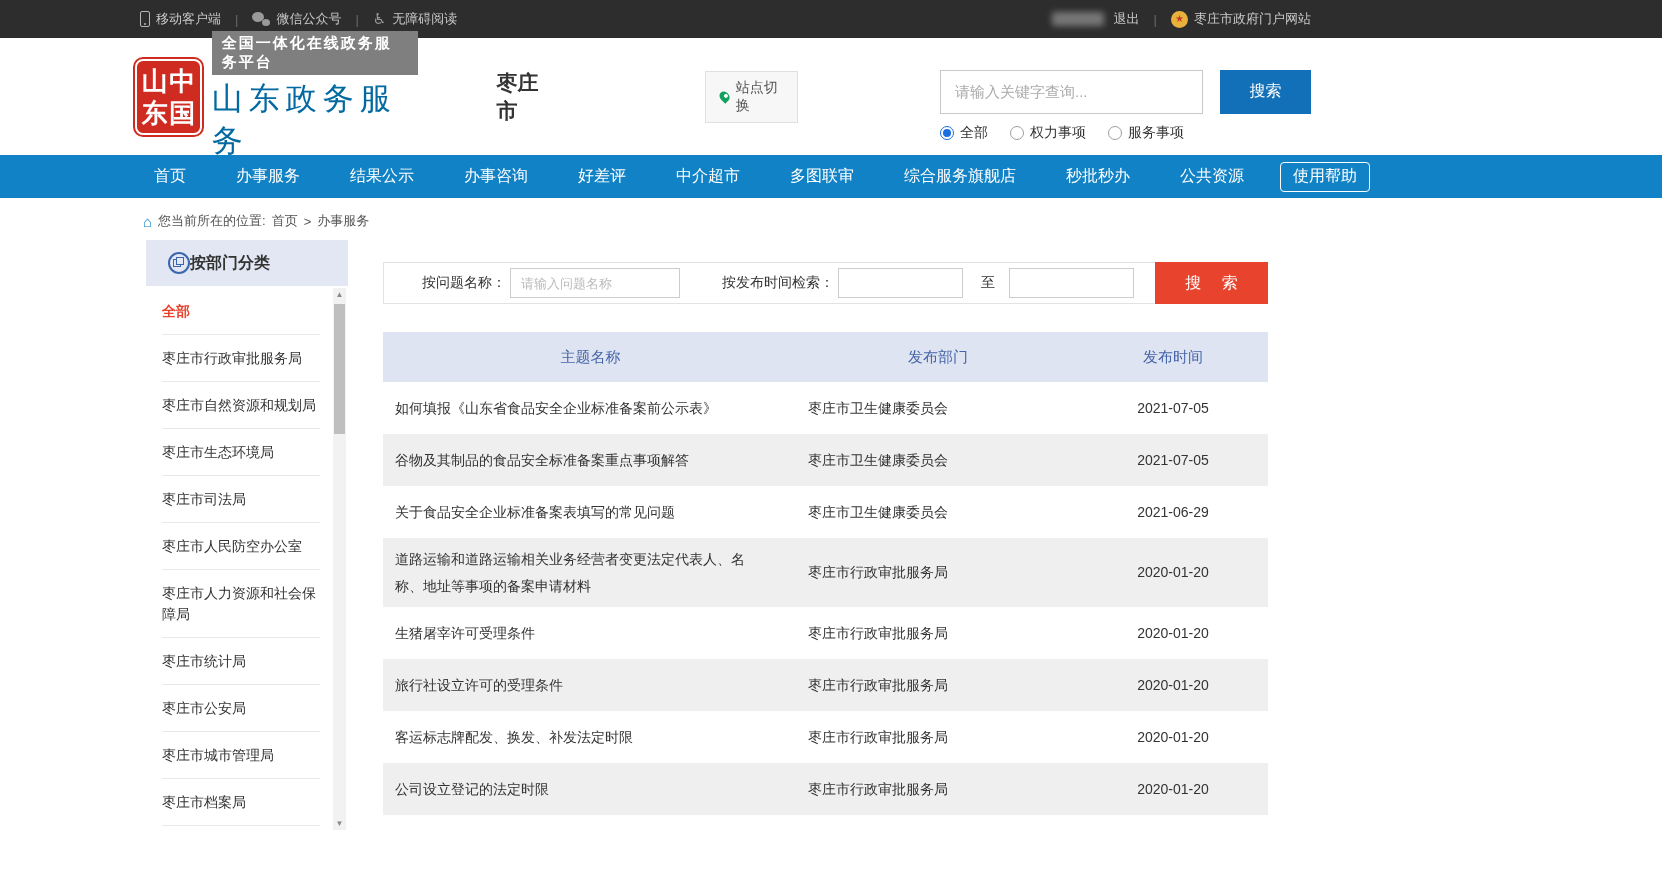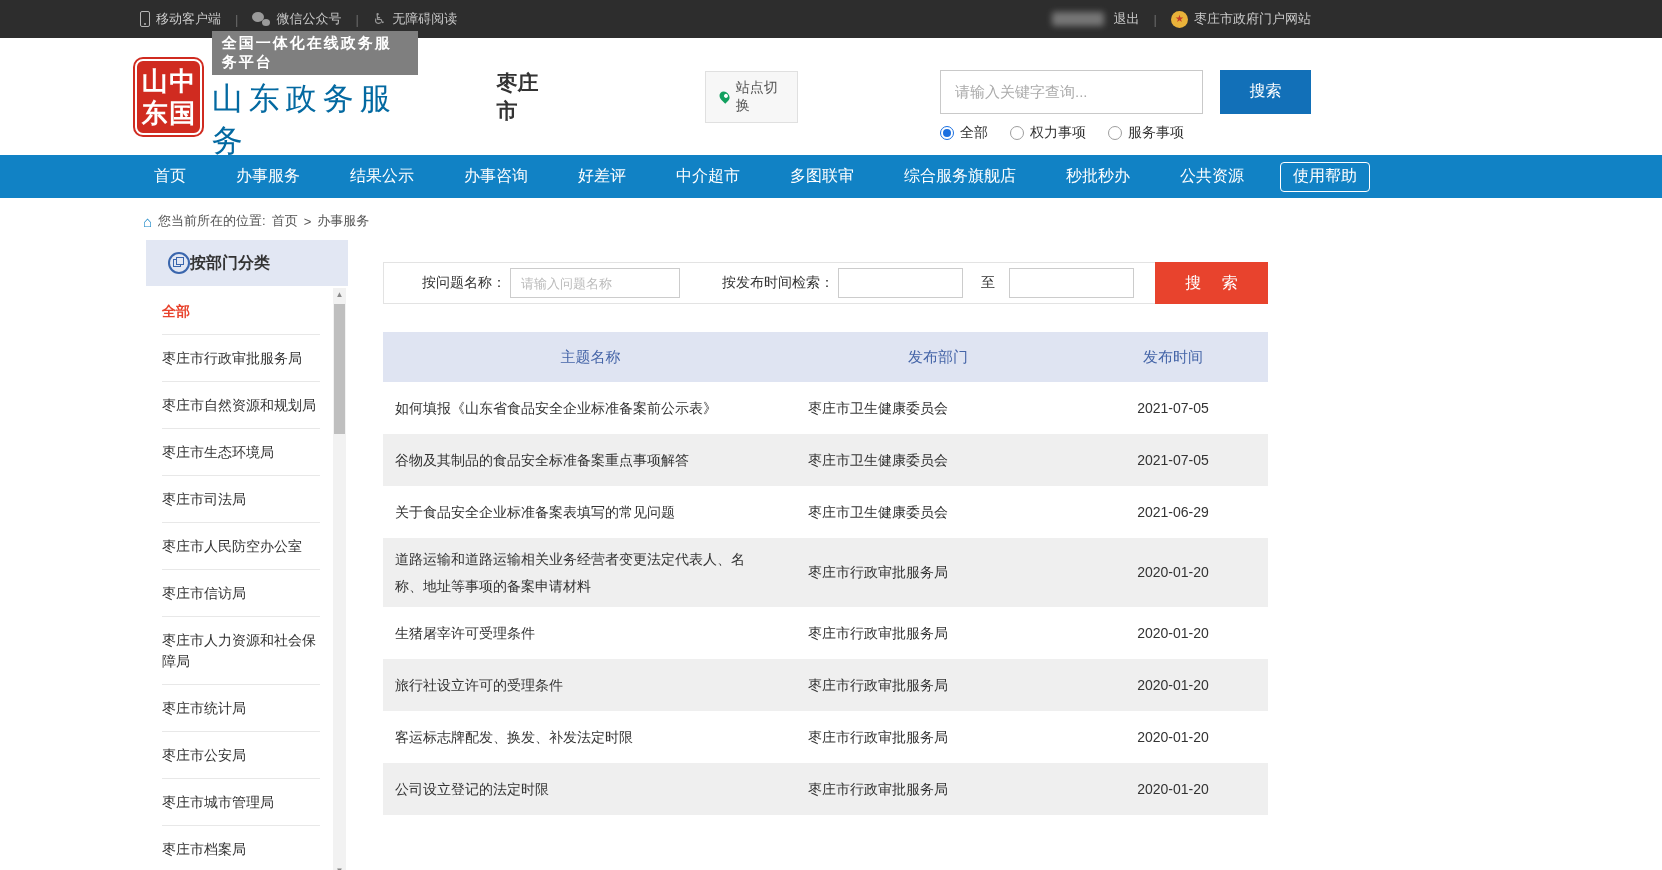--- a/index.html
+++ b/index.html
@@ -214,21 +214,20 @@
         </span>
       <span class="side-title">按部门分类</span>
     </div>
     <div class="side-body">
       <div class="side-item active">全部</div>
       <div class="side-item">枣庄市行政审批服务局</div>
       <div class="side-item">枣庄市自然资源和规划局</div>
       <div class="side-item">枣庄市生态环境局</div>
       <div class="side-item">枣庄市司法局</div>
       <div class="side-item">枣庄市人民防空办公室</div>
-      <div class="side-item">枣庄市信访局</div>
       <div class="side-item">枣庄市人力资源和社会保障局</div>
       <div class="side-item">枣庄市统计局</div>
       <div class="side-item">枣庄市公安局</div>
       <div class="side-item">枣庄市城市管理局</div>
       <div class="side-item">枣庄市档案局</div>
     </div>
     <div class="side-scroll">
       <span class="scroll-up">▲</span>
       <span class="scroll-thumb"></span>
       <span class="scroll-down">▼</span>

